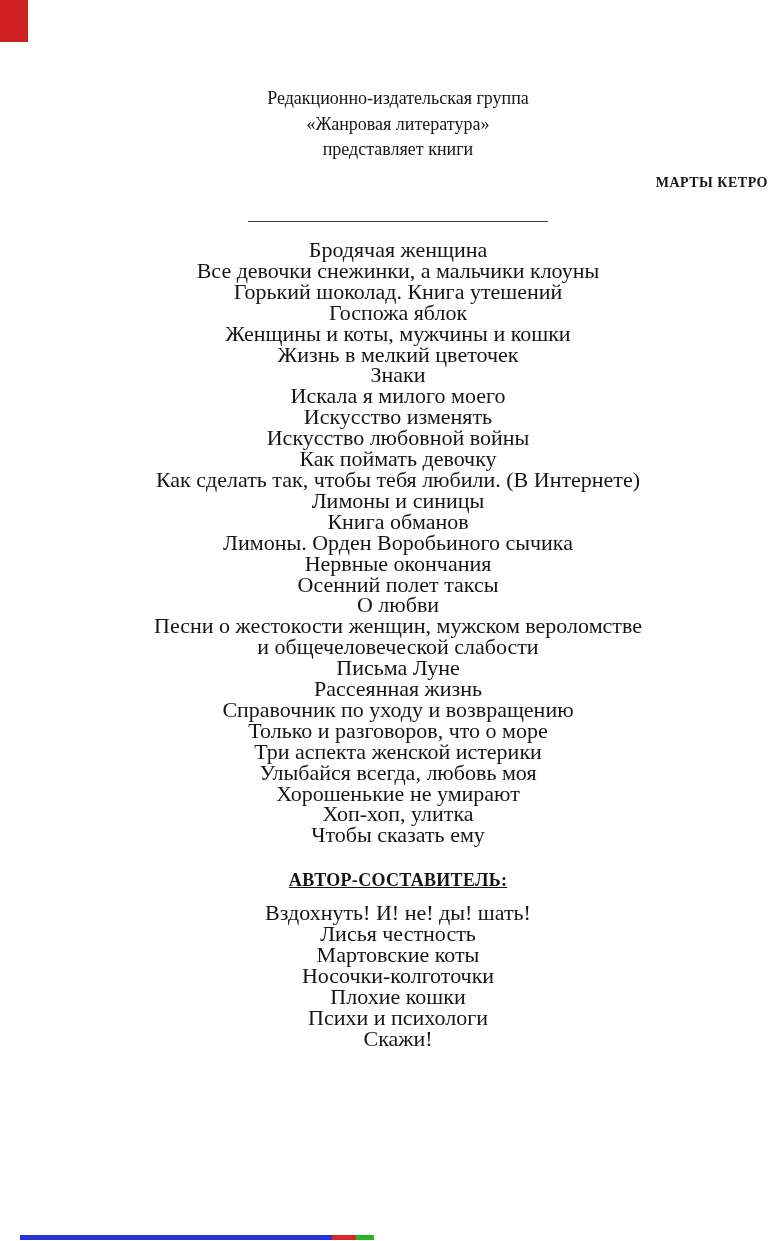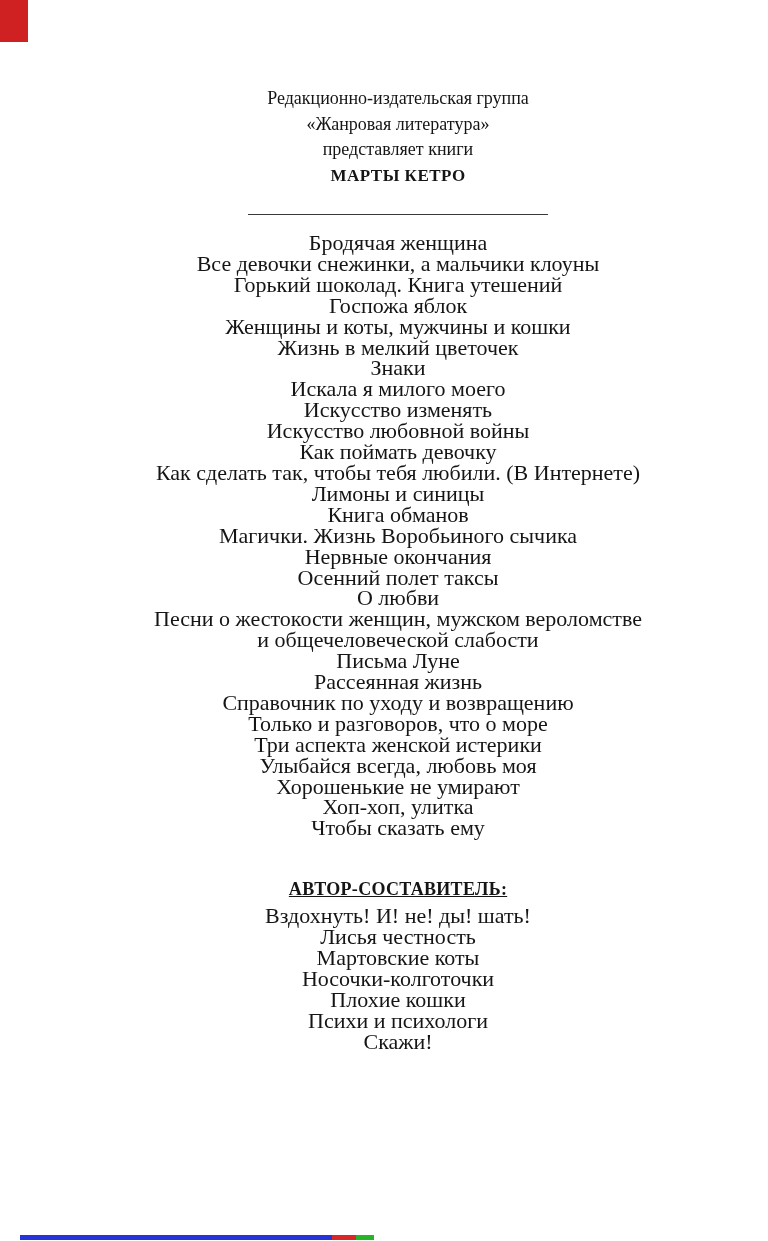--- a/index.html
+++ b/index.html
@@ -18,49 +18,51 @@
   .page {
     padding-top: 86px;
     padding-left: 28px; 
     text-align: center;
   }
   .header-line {
     font-size: 18px;
     line-height: 25.5px;
   }
   .author-name {
-    font-size: 17px;
+    font-size: 14px;
     line-height: 25.5px;
     font-weight: bold;
+    margin-top: 7px;
     letter-spacing: 0.5px;
+    text-align: right;
   }
   .divider {
     border: none;
     border-top: 1px solid #3a3a3a;
     width: 300px;
     margin: 26px auto 0 auto;
   }
   .book-list {
     margin-top: 18px;
     font-size: 22px;
     line-height: 20.9px;
   }
   .book-line {
     white-space: pre-line;
   }
   .compiler-heading {
-    margin-top: 40px;
+    margin-top: 24px;
     font-size: 18px;
     line-height: 20.9px;
     font-weight: bold;
     text-decoration: underline;
     letter-spacing: 0.3px;
   }
   .compiler-list {
-    margin-top: 6px;
+    margin-top: 12px;
   }
   
   .corner-mark {
     position: absolute;
     left: 0;
     top: 0;
     width: 28px;
     height: 42px;
   }
   .strip {
@@ -96,21 +98,21 @@
       <div class="book-line">Женщины и коты, мужчины и кошки</div>
       <div class="book-line">Жизнь в мелкий цветочек</div>
       <div class="book-line">Знаки</div>
       <div class="book-line">Искала я милого моего</div>
       <div class="book-line">Искусство изменять</div>
       <div class="book-line">Искусство любовной войны</div>
       <div class="book-line">Как поймать девочку</div>
       <div class="book-line">Как сделать так, чтобы тебя любили. (В Интернете)</div>
       <div class="book-line">Лимоны и синицы</div>
       <div class="book-line">Книга обманов</div>
-      <div class="book-line">Магички. Жизнь Воробьиного сычика</div>
+      <div class="book-line">Лимоны. Орден Воробьиного сычика</div>
       <div class="book-line">Нервные окончания</div>
       <div class="book-line">Осенний полет таксы</div>
       <div class="book-line">О любви</div>
       <div class="book-line">Песни о жестокости женщин, мужском вероломстве
 и общечеловеческой слабости</div>
       <div class="book-line">Письма Луне</div>
       <div class="book-line">Рассеянная жизнь</div>
       <div class="book-line">Справочник по уходу и возвращению</div>
       <div class="book-line">Только и разговоров, что о море</div>
       <div class="book-line">Три аспекта женской истерики</div>

